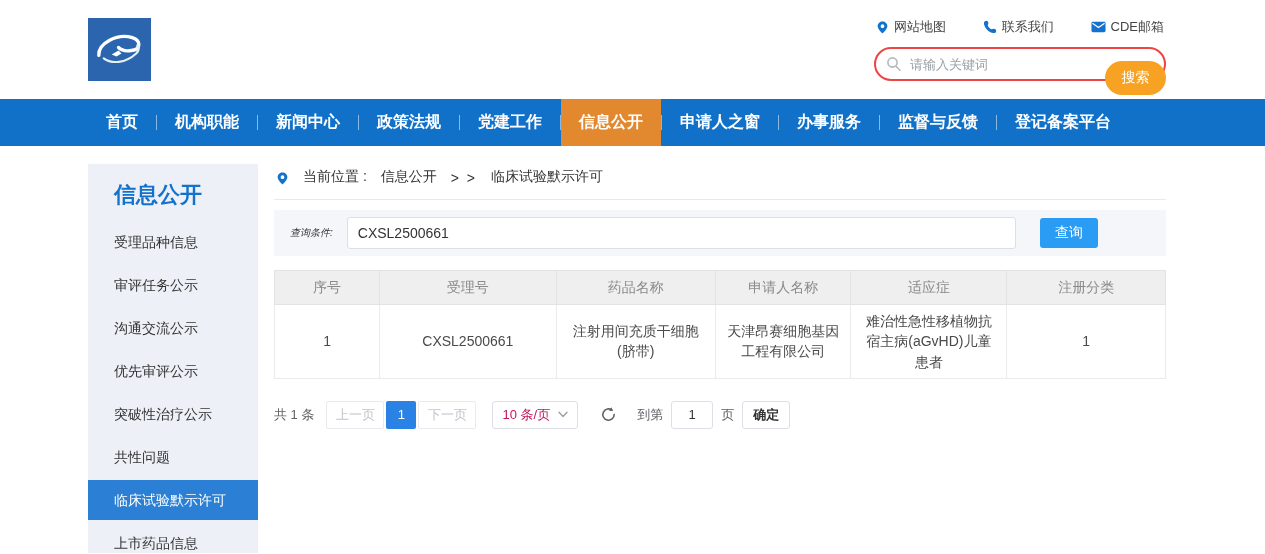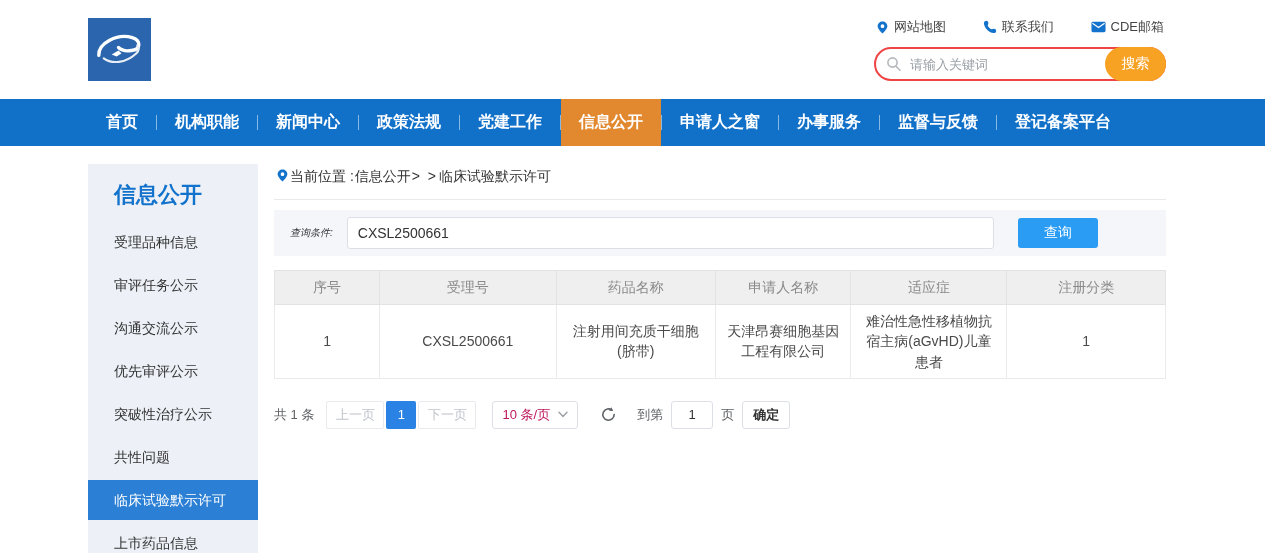--- a/index.html
+++ b/index.html
@@ -13,43 +13,43 @@
   .brand-title { font-size:27px; font-weight:bold; color:#111; letter-spacing:1px; line-height:1.2; }
   .brand-sub { font-size:14px; font-weight:bold; color:#2866b1; letter-spacing:1.6px; margin-top:4px; }
   .header-right { width:292px; display:flex; flex-direction:column; gap:11px; }
   .quick-links { display:flex; justify-content:space-between; padding:0 2px; }
   .quick-link { display:flex; align-items:center; gap:5px; font-size:13px; color:#444; cursor:pointer; }
   .quick-link svg { display:block; }
   .search-bar { position:relative; height:34px; }
   .search-input { width:100%; height:34px; border:2px solid #ef4444; border-radius:17px; padding:0 70px 0 34px; font-size:13px; color:#333; outline:none; background:#fff; }
   .search-input::placeholder { color:#9aa0a6; }
   .search-icon { position:absolute; left:12px; top:9px; }
-  .search-btn { position:absolute; right:0; top:0; width:61px; height:34px; border:none; border-radius:17px; background:#f7a223; color:#fff; font-size:14px; cursor:pointer; }
+  .search-btn { position:absolute; right:0; top:14px; width:61px; height:34px; border:none; border-radius:17px; background:#f7a223; color:#fff; font-size:14px; cursor:pointer; }
 
   
   .navbar { height:47px; background:#1171c9; display:flex; align-items:stretch; padding-left:88px; }
   .nav-item { display:flex; align-items:center; padding:0 18px; color:#fff; font-size:16px; font-weight:bold; cursor:pointer; white-space:nowrap; }
   .nav-item.active { background:#e2882f; }
   .nav-sep { width:1px; height:15px; background:rgba(255,255,255,.5); align-self:center; }
 
   
   .content { display:flex; padding:18px 99px 0 88px; gap:16px; height:407px; }
   .sidebar { width:170px; background:#edf1f7; flex-shrink:0; height:100%; }
   .sidebar-title { font-size:22px; font-weight:bold; color:#1272cc; padding:16px 0 12px 26px; }
   .side-item { height:40px; line-height:40px; padding-left:26px; font-size:14px; color:#333; margin-bottom:3px; cursor:pointer; }
   .side-item.active { background:#2b7fd4; color:#fff; }
 
   .main { flex:1; min-width:0; }
-  .breadcrumb { display:flex; align-items:flex-start; gap:1px; font-size:14px; color:#333; padding:4px 0 13px 2px; border-bottom:1px solid #e9e9e9; }
+  .breadcrumb { display:flex; align-items:flex-end; gap:14px; font-size:14px; color:#333; padding:4px 0 13px 2px; border-bottom:1px solid #e9e9e9; }
   .breadcrumb .sep { color:#333; letter-spacing:2px; }
 
   .query-bar { margin-top:10px; background:#f4f6fa; height:46px; display:flex; align-items:center; padding:0 68px 0 16px; }
   .query-label { font-size:10px; color:#333; margin-right:14px; white-space:nowrap;font-style:italic; }
   .query-input { flex:1; height:32px; border:1px solid #dcdfe6; border-radius:3px; background:#fff; padding:0 10px; font-size:14px; color:#333; outline:none; }
-  .query-btn { margin-left:24px; width:80px; height:30px; border:none; border-radius:3px; background:#2b9cf3; color:#fff; font-size:14px; cursor:pointer; }
+  .query-btn { margin-left:24px; width:58px; height:30px; border:none; border-radius:3px; background:#2b9cf3; color:#fff; font-size:14px; cursor:pointer; }
 
   table.results { width:100%; margin-top:14px; border-collapse:collapse; table-layout:fixed; }
   .results th { background:#efefef; border:1px solid #e3e3e3; height:34px; font-size:14px; font-weight:normal; color:#8a8a8a; text-align:center; }
   .results td { border:1px solid #ebebeb; height:55px; font-size:14px; color:#4a4a4a; text-align:center; padding:6px 10px; line-height:1.45; }
 
   .pagination { margin-top:22px; display:flex; align-items:center; font-size:13px; color:#606266; }
   .pg-total { margin-right:12px; color:#606266; }
   .pg-btn { min-width:58px; height:28px; line-height:26px; text-align:center; border:1px solid #e8eaee; background:#fff; color:#c0c4cc; border-radius:2px; padding:0 0; cursor:default; }
   .pg-current { min-width:30px; height:28px; line-height:28px; text-align:center; background:#2a82e4; color:#fff; border-radius:2px; padding:0 8px; margin:0 2px; cursor:pointer; }
   .pg-size { margin-left:16px; height:28px; border:1px solid #dcdfe6; border-radius:3px; display:flex; align-items:center; gap:8px; padding:0 9px; color:#be185d; cursor:pointer; background:#fff; }

